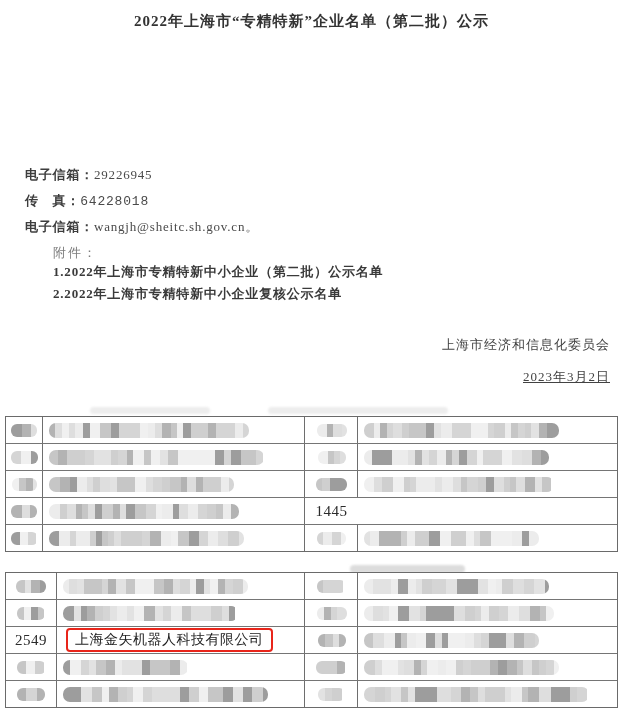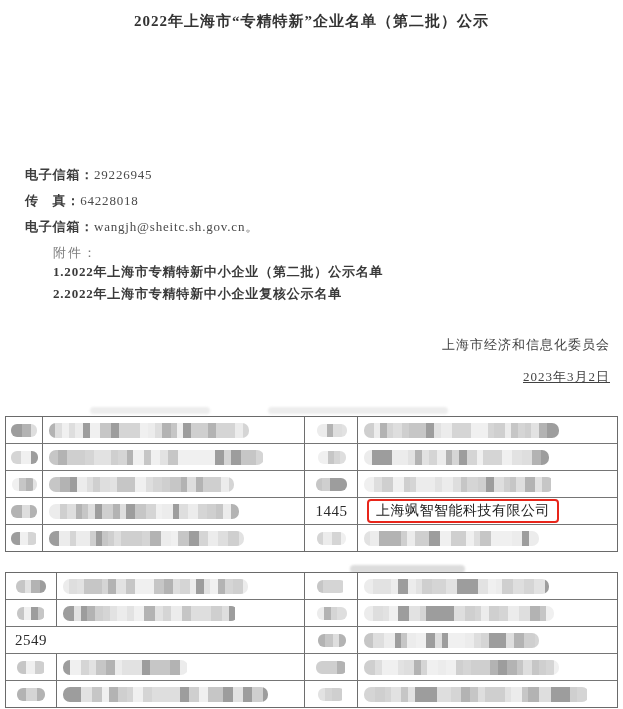--- a/index.html
+++ b/index.html
@@ -61,21 +61,21 @@
 <body>
 
 <div class="page">
 
   <div class="doc-title">2022年上海市“专精特新”企业名单（第二批）公示</div>
 
 
   <div class="info-line" style="top:166px;">
     <span class="lbl">电子信箱：</span><span class="val">29226945</span>
   </div>
-  <div class="info-line" style="top:192px;">
+  <div class="info-line" style="top:192px;font-family:Liberation Mono, monospace;">
     <span class="lbl">传　真：</span><span class="val">64228018</span>
   </div>
   <div class="info-line" style="top:218px;">
     <span class="lbl">电子信箱：</span><span class="val">wangjh@sheitc.sh.gov.cn。</span>
   </div>
 
   <div class="attach-head">附件：</div>
   <div class="attach-item" style="top:263px;">1.2022年上海市专精特新中小企业（第二批）公示名单</div>
   <div class="attach-item" style="top:285px;">2.2022年上海市专精特新中小企业复核公示名单</div>
 
@@ -336,25 +336,20 @@
             <span style="width: 9px; background: rgb(213, 213, 213);"></span>
             <span style="width: 9px; background: rgb(207, 207, 207);"></span>
             <span style="width: 7px; background: rgb(198, 198, 198);"></span>
             <span style="width: 8px; background: rgb(236, 236, 236);"></span>
             <span style="width: 8px; background: rgb(179, 179, 179);"></span>
           </div>
         </div>
       <div class="cell num rn bl">
           <span class="rank">1445</span>
         </div>
-      <div class="cell name rv bl">
-        <span class="hl-box">
-            <span>上海飒智智能科技有限公司</span>
-          </span>
-      </div>
     </div>
     <div class="t-row">
       <div class="cell num ln">
           <div class="mosaic short" style="width:27px;">
             <span style="width: 9px; background: rgb(157, 157, 157);"></span>
             <span style="width: 8px; background: rgb(240, 240, 240);"></span>
             <span style="width: 8px; background: rgb(213, 213, 213);"></span>
           </div>
         </div>
       <div class="cell name lv bl">
@@ -554,20 +549,25 @@
             <span style="width: 10px; background: rgb(179, 179, 179);"></span>
             <span style="width: 6px; background: rgb(198, 198, 198);"></span>
             <span style="width: 9px; background: rgb(240, 240, 240);"></span>
           </div>
         </div>
     </div>
     <div class="t-row">
       <div class="cell num ln">
           <span class="rank">2549</span>
         </div>
+      <div class="cell name lv bl">
+        <span class="hl-box">
+            <span>上海金矢机器人科技有限公司</span>
+          </span>
+      </div>
       <div class="cell num rn bl">
           <div class="mosaic short" style="width:28px;">
             <span style="width: 7px; background: rgb(179, 179, 179);"></span>
             <span style="width: 8px; background: rgb(198, 198, 198);"></span>
             <span style="width: 6px; background: rgb(222, 222, 222);"></span>
             <span style="width: 11px; background: rgb(179, 179, 179);"></span>
           </div>
         </div>
       <div class="cell name rv bl">
           <div class="mosaic" style="width:175px;">

